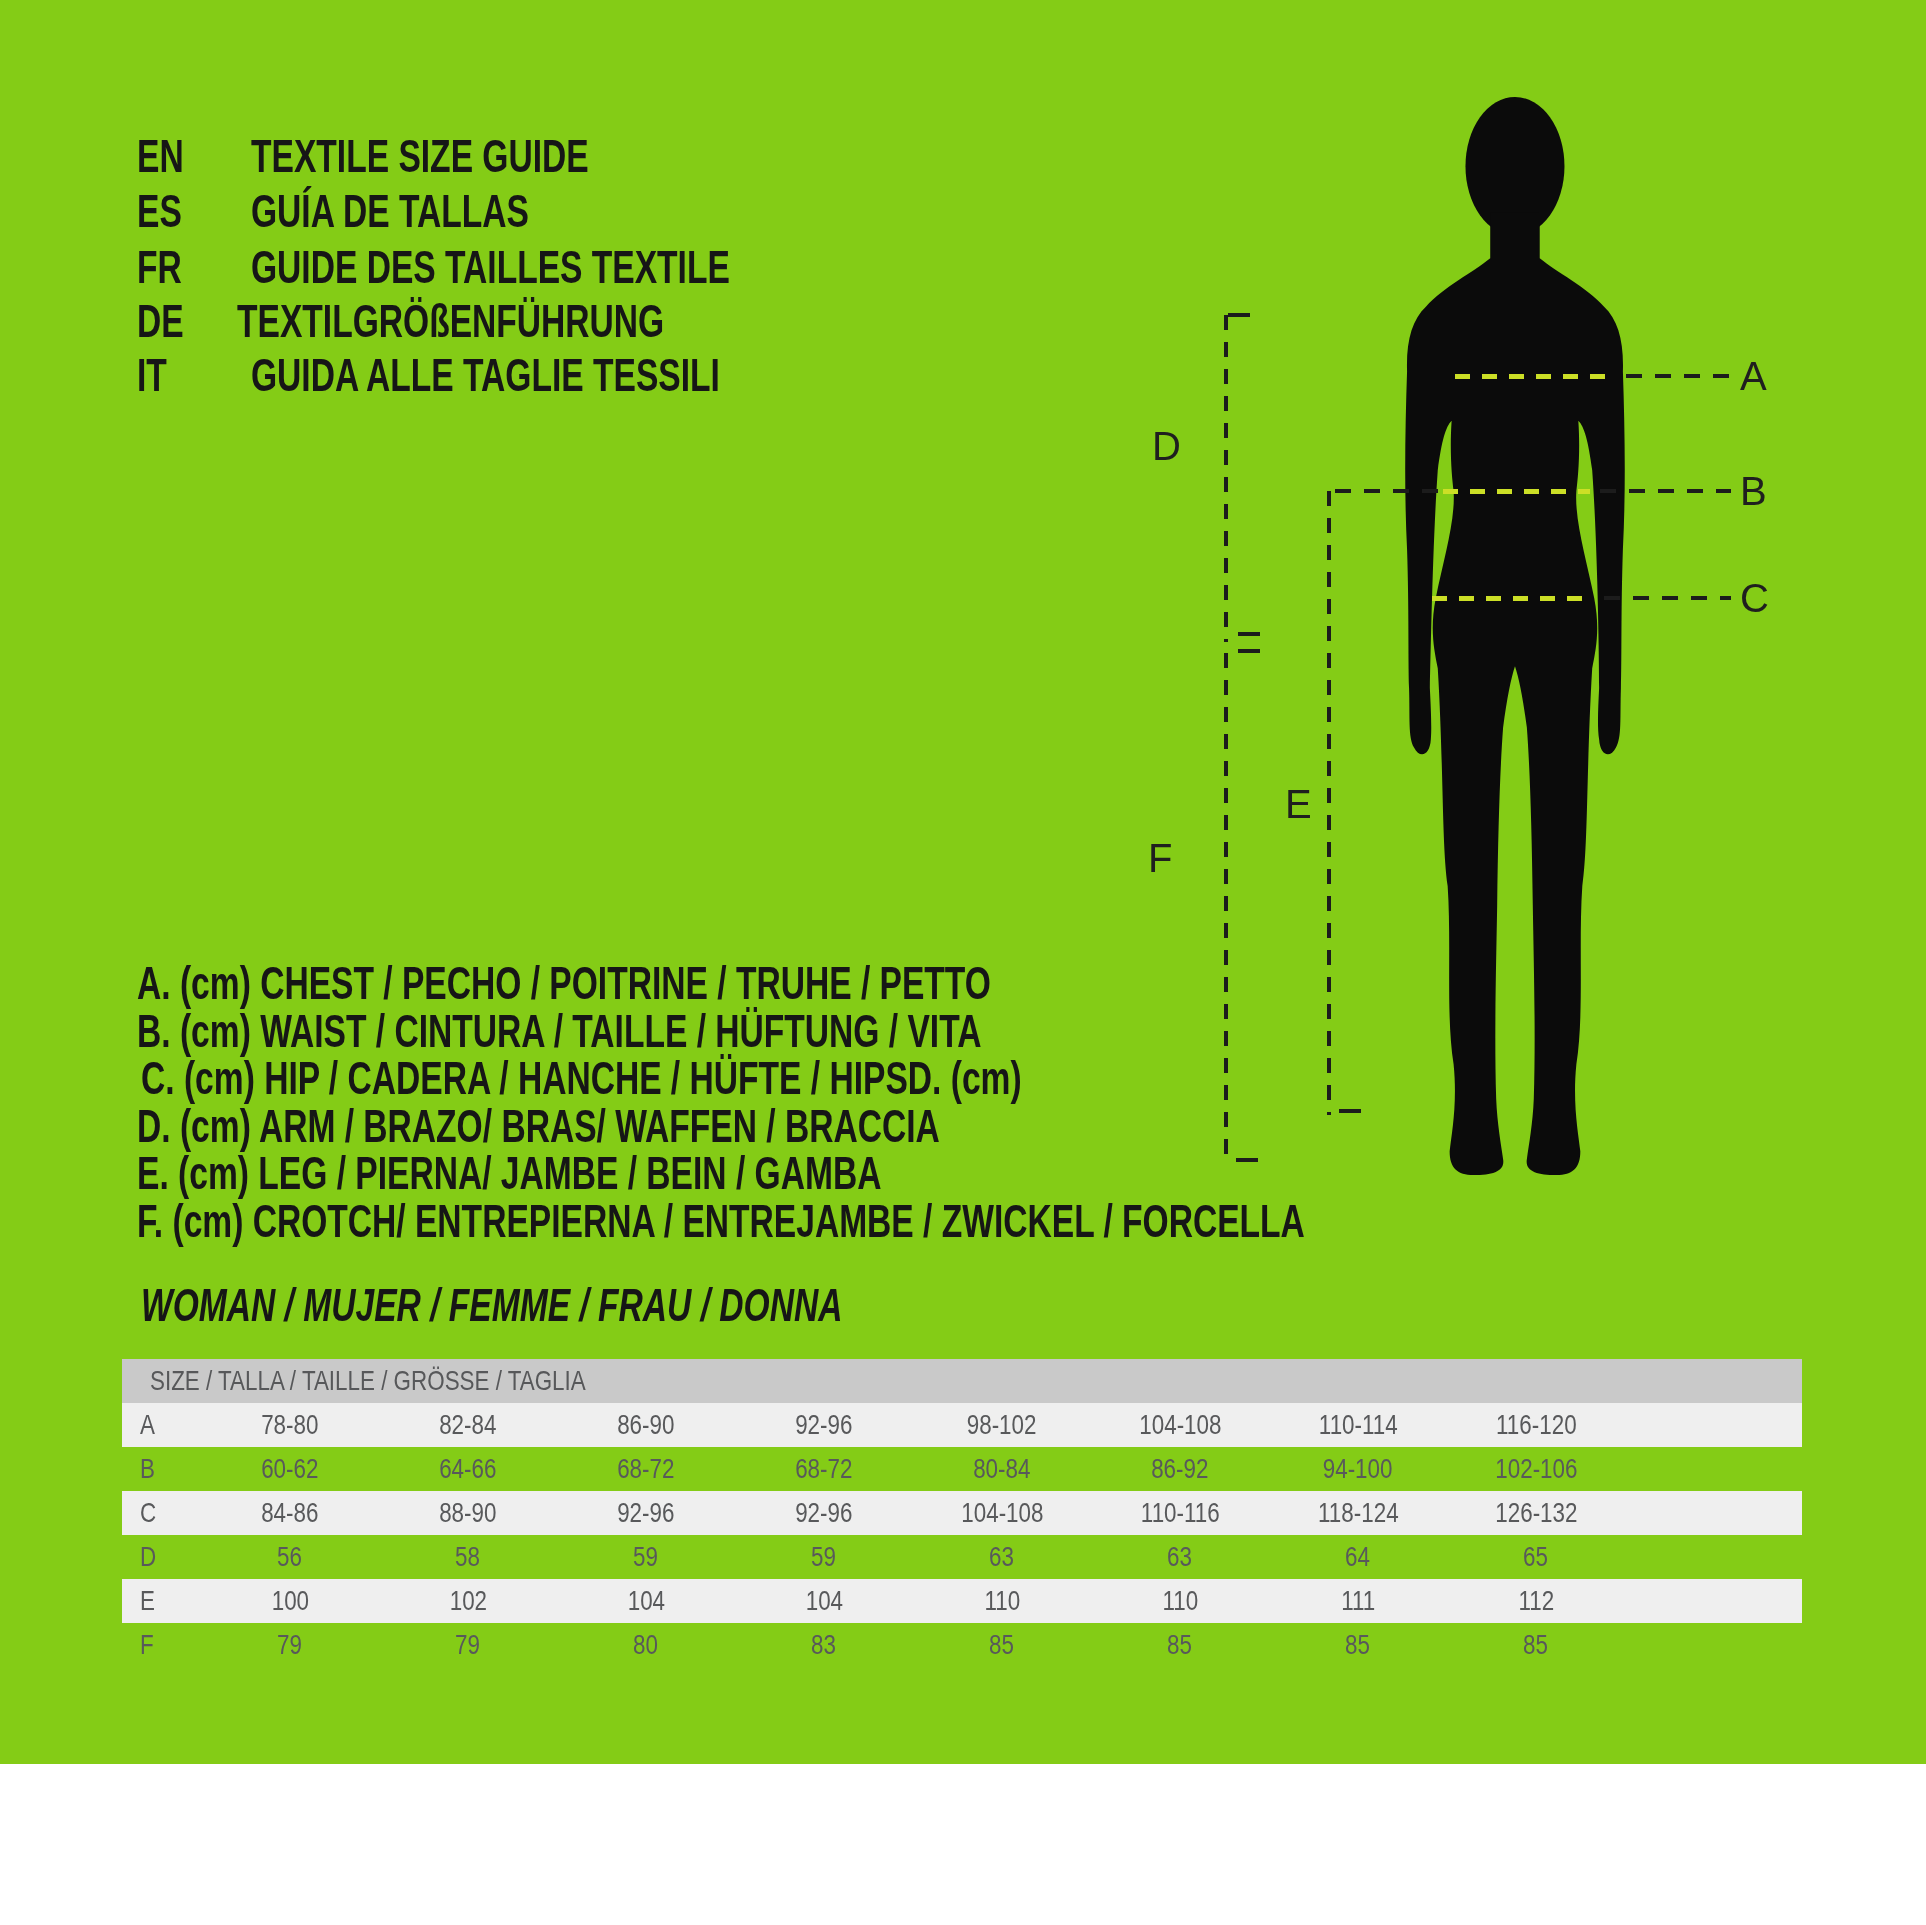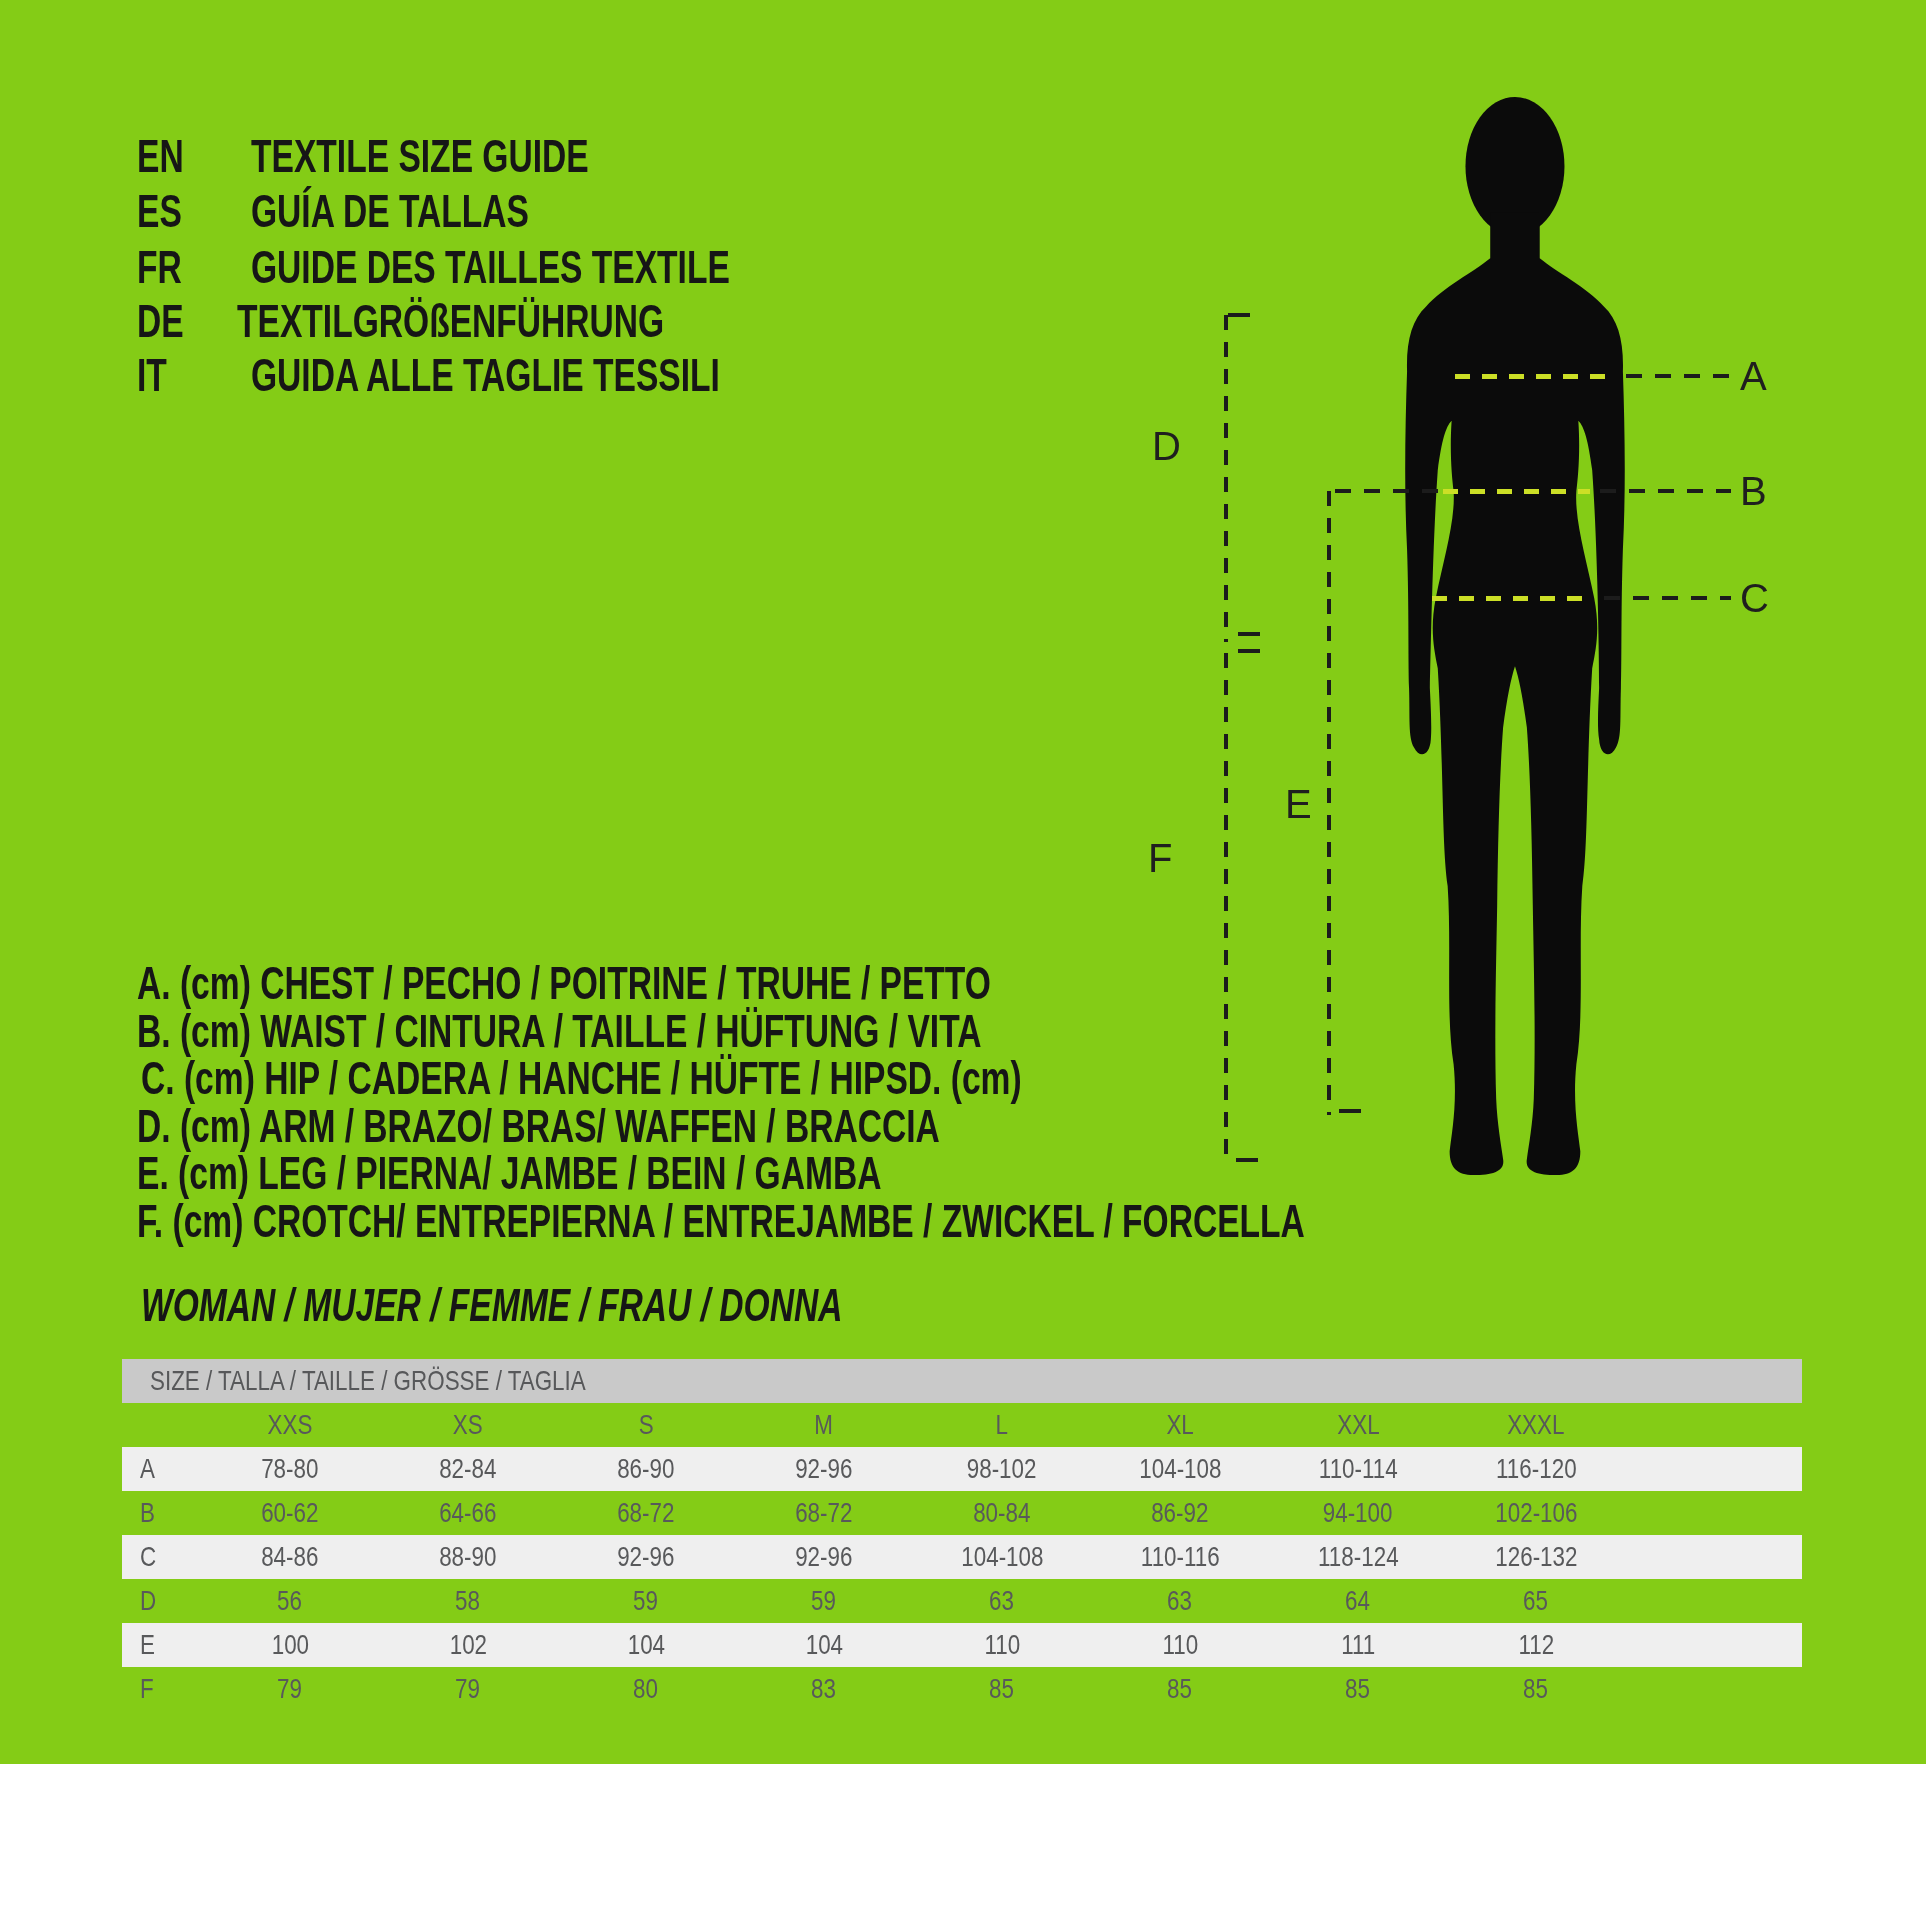--- a/index.html
+++ b/index.html
@@ -139,31 +139,20 @@
   </div>
 
   <div class="abs leg" style="left:141px;top:1284px;font-style:italic;"><span class="cond">WOMAN / MUJER / FEMME / FRAU / DONNA</span></div>
 
   <div class="abs" id="sizetable">
 
     <div class="thead-band">
       <span class="tband-text"><span class="cx" style="transform-origin:0 50%;">SIZE / TALLA / TAILLE / GRÖSSE / TAGLIA</span></span>
     </div>
 
-    <div class="trow">
-      <div class="tlabel"></div>
-      <div class="tcell"><span class="cx">XXS</span></div>
-      <div class="tcell"><span class="cx">XS</span></div>
-      <div class="tcell"><span class="cx">S</span></div>
-      <div class="tcell"><span class="cx">M</span></div>
-      <div class="tcell"><span class="cx">L</span></div>
-      <div class="tcell"><span class="cx">XL</span></div>
-      <div class="tcell"><span class="cx">XXL</span></div>
-      <div class="tcell"><span class="cx">XXXL</span></div>
-    </div>
 
     <div class="trow shaded">
       <div class="tlabel"><span class="cx" style="transform-origin:0 50%;">A</span></div>
       <div class="tcell"><span class="cx">78-80</span></div>
       <div class="tcell"><span class="cx">82-84</span></div>
       <div class="tcell"><span class="cx">86-90</span></div>
       <div class="tcell"><span class="cx">92-96</span></div>
       <div class="tcell"><span class="cx">98-102</span></div>
       <div class="tcell"><span class="cx">104-108</span></div>
       <div class="tcell"><span class="cx">110-114</span></div>

